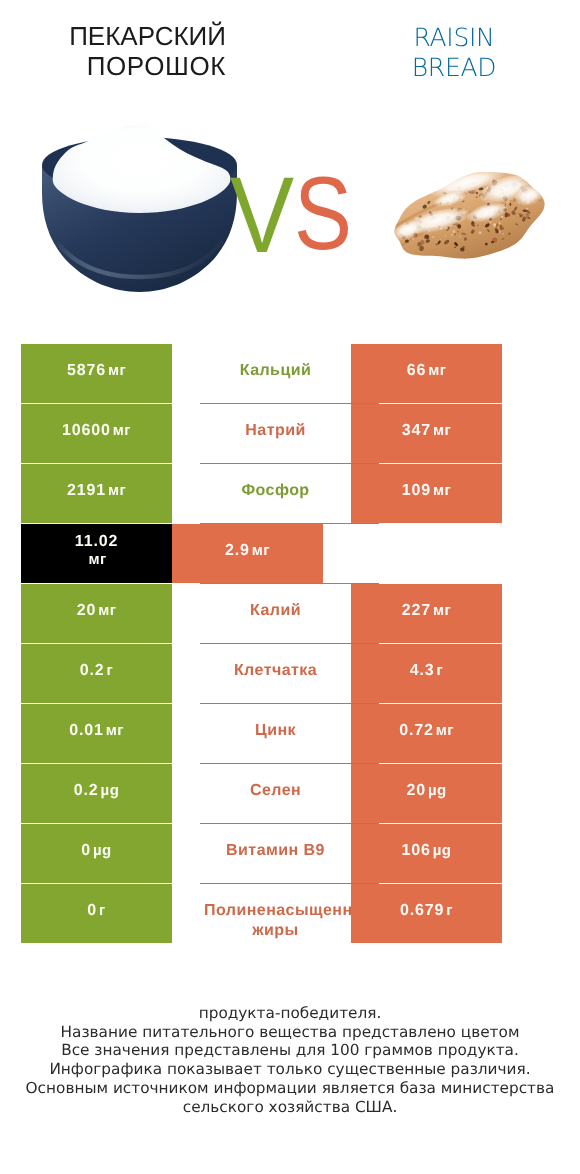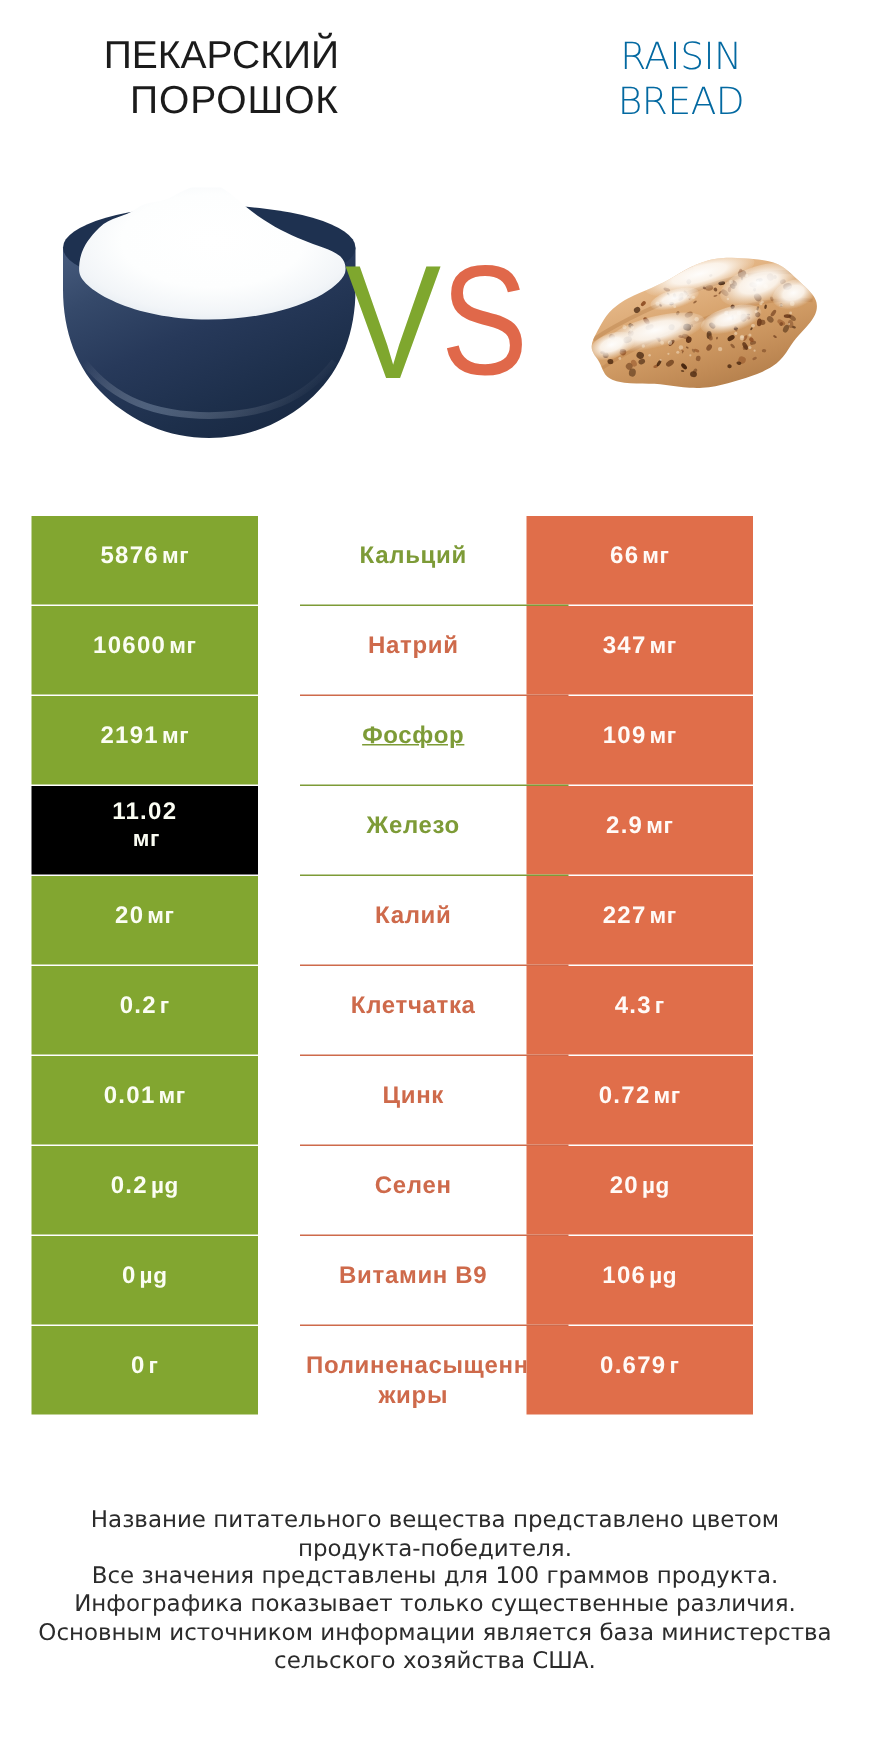--- a/index.html
+++ b/index.html
@@ -306,37 +306,34 @@
           <span>347</span>
           <span class="unit">мг</span>
         </div>
         <div class="sep" style="background: rgb(206, 106, 75); top: 59px;"></div>
       </div>
       <div class="row">
         <div class="cl" style="background: rgb(130, 166, 48);">
           <span>2191</span>
           <span class="unit">мг</span>
         </div>
-        <div class="cm" style="color: rgb(125, 155, 55); text-decoration: underline;">
+        <div class="cm" style="color: rgb(125, 155, 55);">
           <span>Фосфор</span>
         </div>
         <div class="cr" style="background: rgb(224, 110, 74);">
           <span>109</span>
           <span class="unit">мг</span>
         </div>
         <div class="sep" style="background: rgb(125, 155, 55); top: 59px;"></div>
       </div>
       <div class="row">
         <div class="cl" style="background: #000000; flex-direction: column;">
           <span>11.02</span>
           <span class="unit">мг</span>
         </div>
-        <div class="cm" style="color: rgb(125, 155, 55);">
-          <span>Железо</span>
-        </div>
         <div class="cr" style="background: rgb(224, 110, 74);">
           <span>2.9</span>
           <span class="unit">мг</span>
         </div>
         <div class="sep" style="background: rgb(125, 155, 55); top: 59px;"></div>
       </div>
       <div class="row">
         <div class="cl" style="background: rgb(130, 166, 48);">
           <span>20</span>
           <span class="unit">мг</span>
@@ -415,20 +412,20 @@
           <span style="text-indent: 18px;">Полиненасыщенные жиры</span>
         </div>
         <div class="cr" style="background: rgb(224, 110, 74);">
           <span>0.679</span>
           <span class="unit">г</span>
         </div>
       </div>
     </div>
 
   <div class="footer" id="footer">
+      <div>продукта-победителя.</div>
       <div>Название питательного вещества представлено цветом</div>
-      <div>продукта-победителя.</div>
       <div>Все значения представлены для 100 граммов продукта.</div>
       <div>Инфографика показывает только существенные различия.</div>
       <div>Основным источником информации является база министерства</div>
       <div>сельского хозяйства США.</div>
     </div>
 </div>
 
 </body></html>

